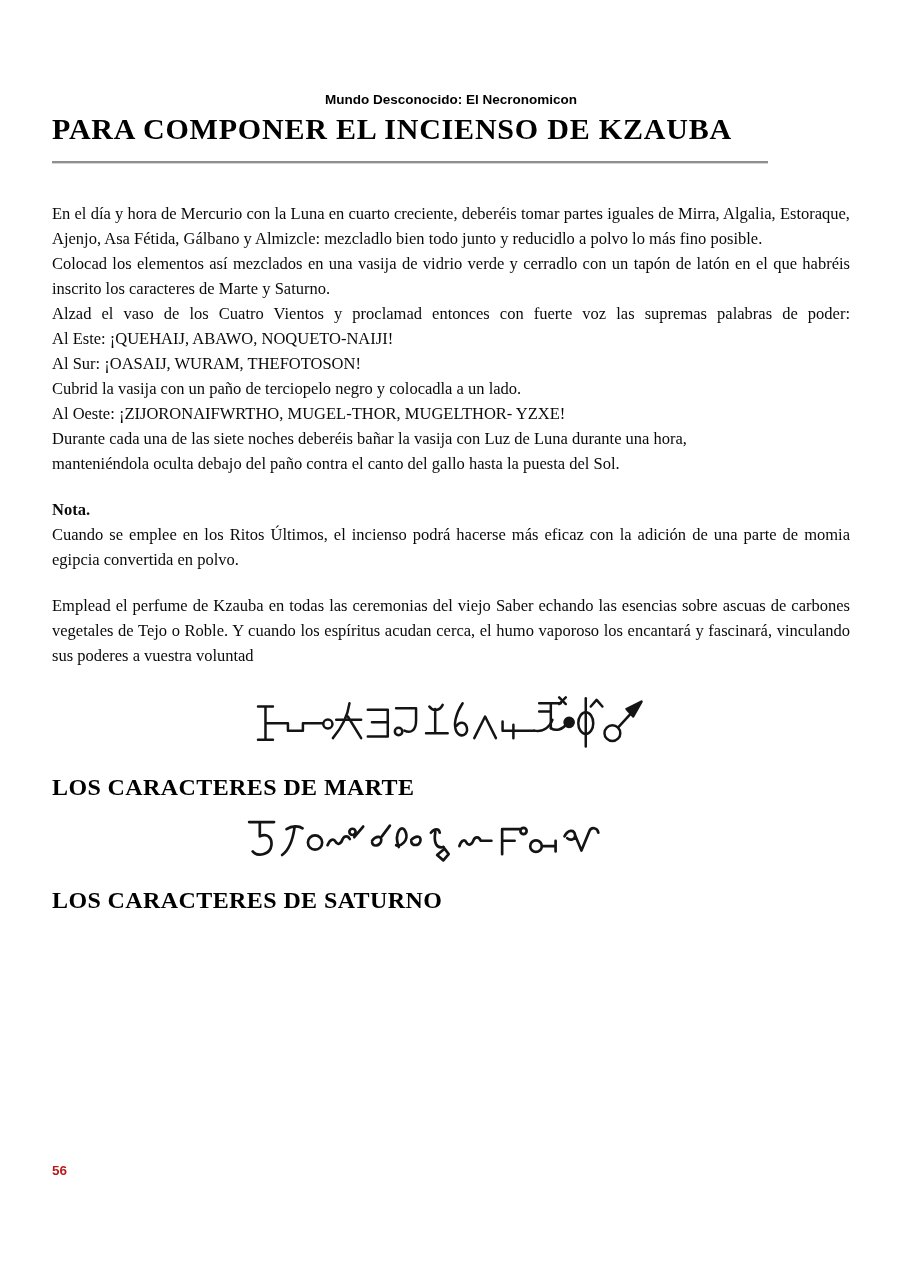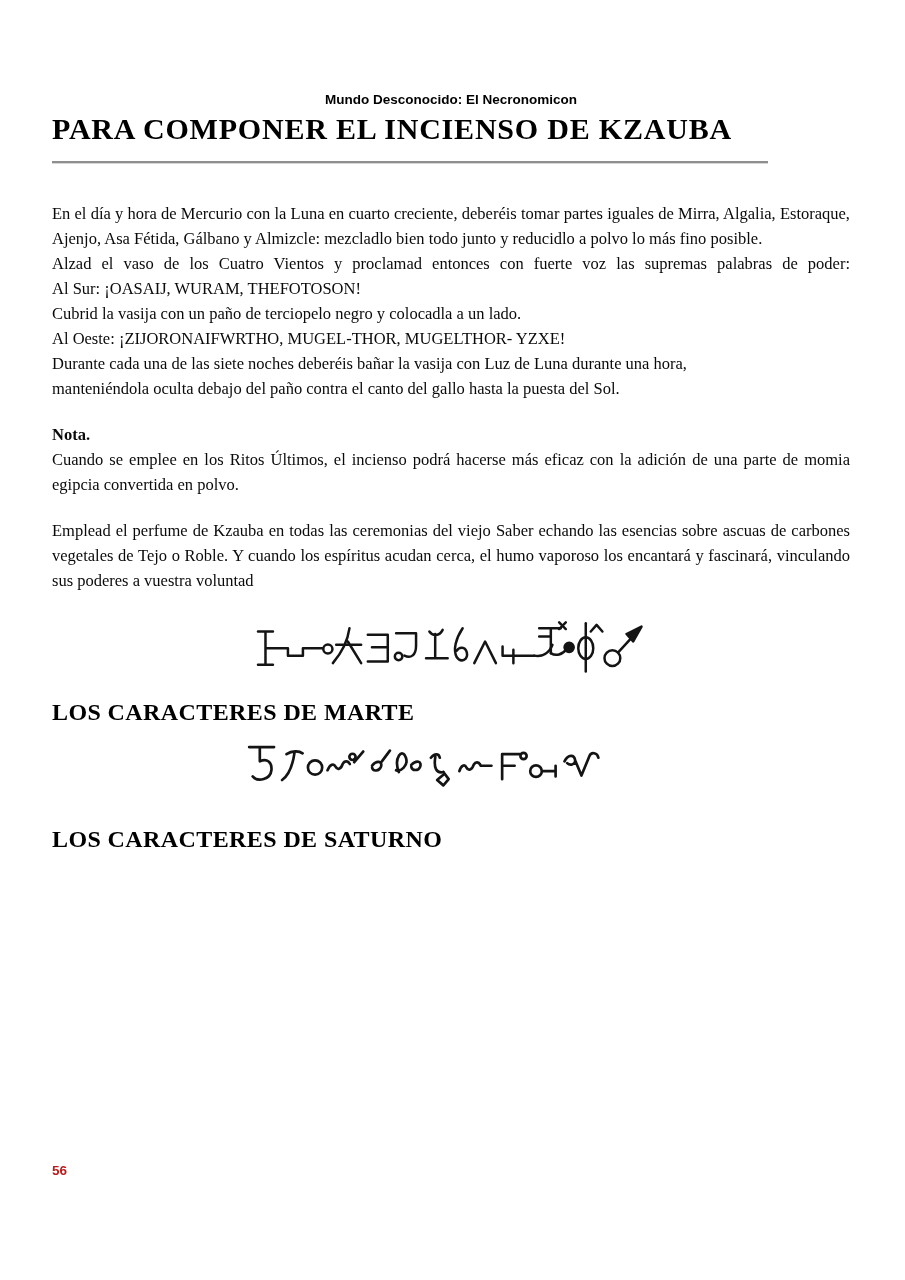--- a/index.html
+++ b/index.html
@@ -53,21 +53,21 @@
   .sigil-row { display: block; }
   .sigil-mars { margin: 25px 0 0 201px; }
   .sigil-saturn { margin: 12px 0 0 190px; }
   .section-heading {
     margin-top: 20px;
     font-weight: bold;
     font-size: 24px;
     letter-spacing: 0.4px;
     color: #000;
   }
-  .section-heading.saturn { margin-top: 32px; }
+  .section-heading.saturn { margin-top: 18px; }
   .page-number {
     position: absolute;
     left: 52px;
     top: 1163px;
     font-family: "Liberation Sans", sans-serif;
     font-weight: bold;
     font-size: 13.5px;
     color: #b91c1c;
   }
   svg.sigil path, svg.sigil circle, svg.sigil ellipse {
@@ -84,21 +84,23 @@
 
 <div class="page">
   <div class="content">
 
     <div class="doc-header">Mundo Desconocido: El Necronomicon</div>
     <div class="doc-title">PARA COMPONER EL INCIENSO DE KZAUBA</div>
     <div class="divider"></div>
 
     <div class="body-text">
       <p class="para">En el día y hora de Mercurio con la Luna en cuarto creciente, deberéis tomar partes iguales de Mirra, Algalia, Estoraque, Ajenjo, Asa Fétida, Gálbano y Almizcle: mezcladlo bien todo junto y reducidlo a polvo lo más fino posible.</p>
+      <p class="para">Colocad los elementos así mezclados en una vasija de vidrio verde y cerradlo con un tapón de latón en el que habréis inscrito los caracteres de Marte y Saturno.</p>
       <p class="force-justify">Alzad el vaso de los Cuatro Vientos y proclamad entonces con fuerte voz las supremas palabras de poder:</p>
+      <p class="para-line">Al Este: ¡QUEHAIJ, ABAWO, NOQUETO-NAIJI!</p>
       <p class="para-line">Al Sur: ¡OASAIJ, WURAM, THEFOTOSON!</p>
       <p class="para-line">Cubrid la vasija con un paño de terciopelo negro y colocadla a un lado.</p>
       <p class="para-line">Al Oeste: ¡ZIJORONAIFWRTHO, MUGEL-THOR, MUGELTHOR- YZXE!</p>
       <p class="para-line">Durante cada una de las siete noches deberéis bañar la vasija con Luz de Luna durante una hora,</p>
       <p class="para-line">manteniéndola oculta debajo del paño contra el canto del gallo hasta la puesta del Sol.</p>
       <div class="gap"></div>
       <p class="para-line note-label">Nota.</p>
       <p class="para">Cuando se emplee en los Ritos Últimos, el incienso podrá hacerse más eficaz con la adición de una parte de momia egipcia convertida en polvo.</p>
       <div class="gap"></div>
       <p class="para">Emplead el perfume de Kzauba en todas las ceremonias del viejo Saber echando las esencias sobre ascuas de carbones vegetales de Tejo o Roble. Y cuando los espíritus acudan cerca, el humo vaporoso los encantará y fascinará, vinculando sus poderes a vuestra voluntad</p>

